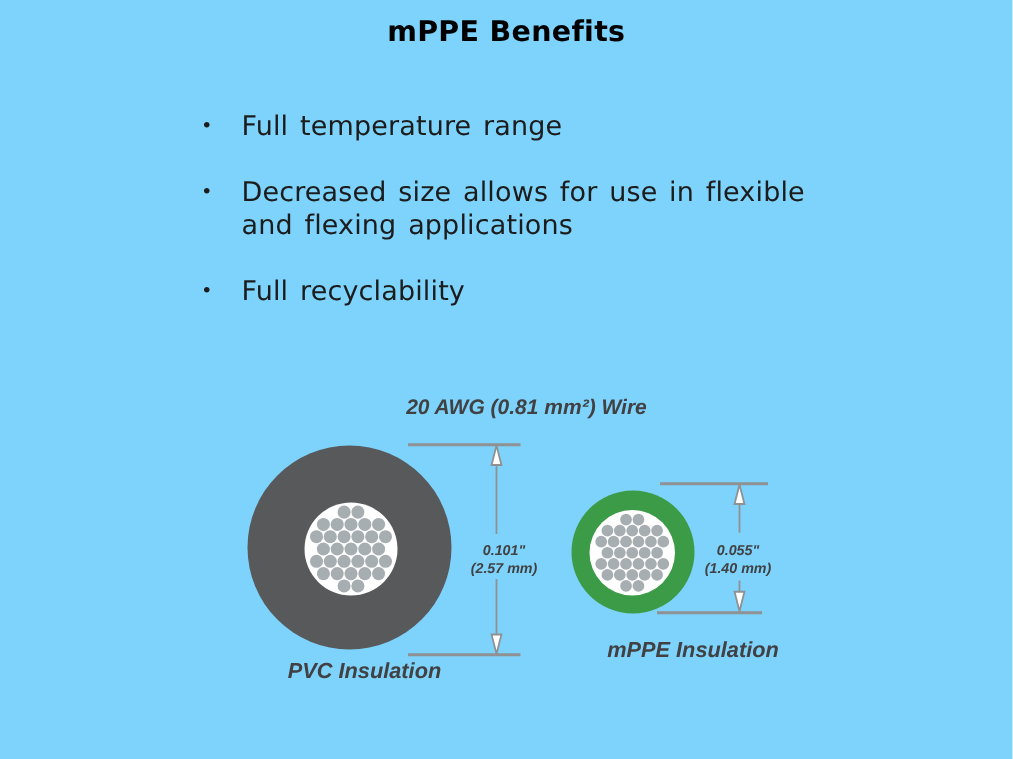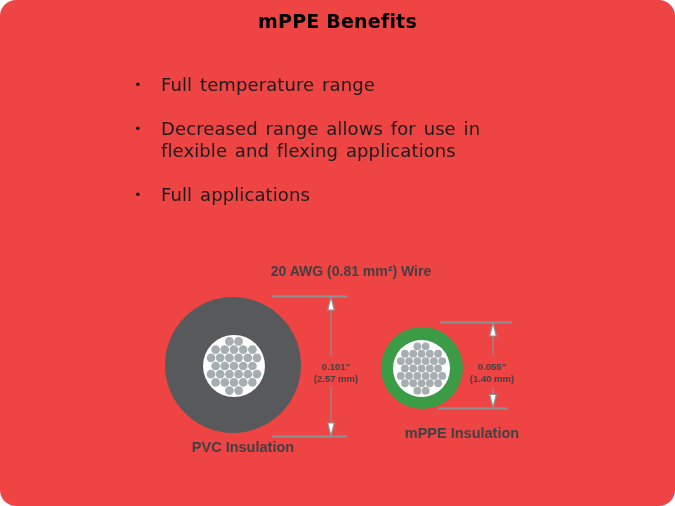--- a/index.html
+++ b/index.html
@@ -1,59 +1,59 @@
 <!DOCTYPE html>
 <html><head>
 <meta charset="utf-8">
 <style>
   html,body{margin:0;padding:0;background:#ffffff;}
   .slide{
-    position:relative;width:675px;height:506px;background:#ef4444;
-    font-family:"DejaVu Sans",sans-serif;overflow:hidden;border-radius:16px;
+    position:relative;width:675px;height:506px;background:#7dd3fc;
+    font-family:"DejaVu Sans",sans-serif;overflow:hidden;
   }
   .slide-title{
     position:absolute;top:10px;left:0;width:100%;margin:0;
     text-align:center;font-size:19px;font-weight:bold;color:#000000;
     letter-spacing:0.2px;
   }
   .bullet-list{
     position:absolute;top:74px;left:132px;width:430px;
     list-style:none;margin:0;padding:0;
   }
   .bullet-item{
     display:flex;align-items:flex-start;margin-bottom:22px;
     font-size:18px;line-height:22px;color:#1c1c1c;
     letter-spacing:0.1px;word-spacing:2px;
   }
   .bullet-dot{
     flex:0 0 29px;font-size:13px;line-height:22px;color:#1c1c1c;
     padding-left:2px;box-sizing:border-box;
   }
   .bullet-text{flex:1 1 auto;max-width:392px;}
-  .diagram-wrap{position:absolute;left:150px;top:252px;width:380px;height:210px;}
+  .diagram-wrap{position:absolute;left:150px;top:252px;width:380px;height:210px;font-style:italic;}
 </style>
 </head>
 <body>
 
 <div class="slide">
 
   <h1 class="slide-title">mPPE Benefits</h1>
 
   <ul class="bullet-list">
     <li class="bullet-item">
       <span class="bullet-dot">•</span>
       <span class="bullet-text">Full temperature range</span>
     </li>
     <li class="bullet-item">
       <span class="bullet-dot">•</span>
-      <span class="bullet-text">Decreased range allows for use in flexible and flexing applications</span>
+      <span class="bullet-text">Decreased size allows for use in flexible and flexing applications</span>
     </li>
     <li class="bullet-item">
       <span class="bullet-dot">•</span>
-      <span class="bullet-text">Full applications</span>
+      <span class="bullet-text">Full recyclability</span>
     </li>
   </ul>
 
   <div class="diagram-wrap">
     <svg width="380" height="210" viewBox="0 0 380 210" xmlns="http://www.w3.org/2000/svg">
 
       <g fill="none" stroke-width="1.2" stroke="#8f9193">
 
         <line x1="122" y1="44.5" x2="197" y2="44.5" stroke-width="2"></line>
         <line x1="122" y1="184.5" x2="197" y2="184.5" stroke-width="2"></line>

